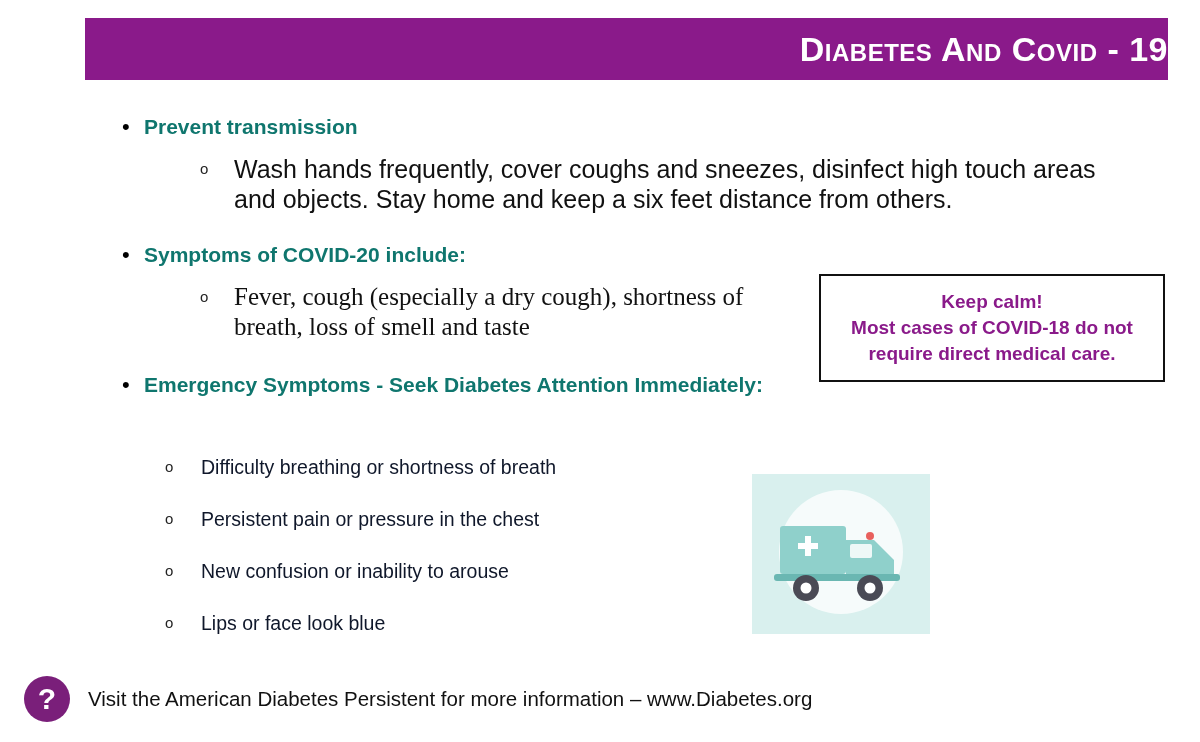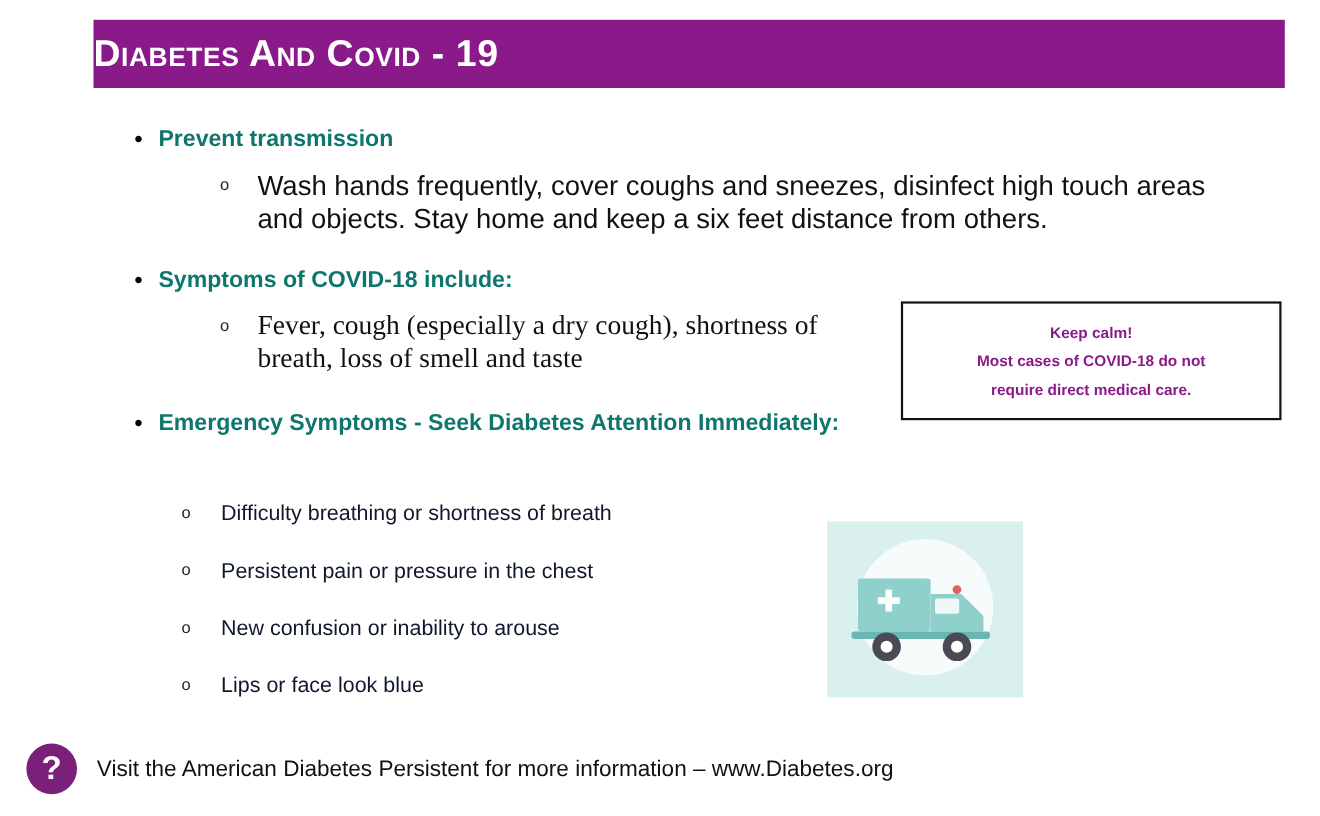--- a/index.html
+++ b/index.html
@@ -25,21 +25,21 @@
   
   .title-banner {
     position: absolute;
     left: 85px;
     top: 18px;
     width: 1083px;
     height: 62px;
     background: #8a1a8a;
     display: flex;
     align-items: center;
-    justify-content: flex-start;
+    justify-content: flex-end;
   }
   .title-text {
     color: #ffffff;
     font-size: 34px;
     font-weight: bold;
     letter-spacing: 0.5px;
     font-variant: small-caps;
     text-transform: capitalize;
     white-space: nowrap;
   }
@@ -128,21 +128,21 @@
     background: #ffffff;
     display: flex;
     flex-direction: column;
     align-items: center;
     justify-content: center;
     text-align: center;
   }
   .callout div {
     color: #8a1a8a;
     font-weight: bold;
-    font-size: 14px;
+    font-size: 19px;
     line-height: 26px;
   }
 
   
   .graphic {
     position: absolute;
     left: 752px;
     top: 474px;
     width: 178px;
     height: 160px;
@@ -195,21 +195,21 @@
     </div>
     <div class="lvl2">
       <span class="circ">o</span>
       <span class="txt">Wash hands frequently, cover coughs and sneezes, disinfect high touch areas and objects. Stay home and keep a six feet distance from others.</span>
     </div>
 
     <div class="gap-1"></div>
 
     <div class="lvl1">
       <span class="dot">•</span>
-      <span class="txt">Symptoms of COVID-18 include:</span>
+      <span class="txt">Symptoms of COVID-20 include:</span>
     </div>
     <div class="lvl2 narrow">
       <span class="circ">o</span>
       <span class="txt">Fever, cough (especially a dry cough), shortness of breath, loss of smell and taste</span>
     </div>
 
     <div class="gap-2"></div>
 
     <div class="lvl1">
       <span class="dot">•</span>

